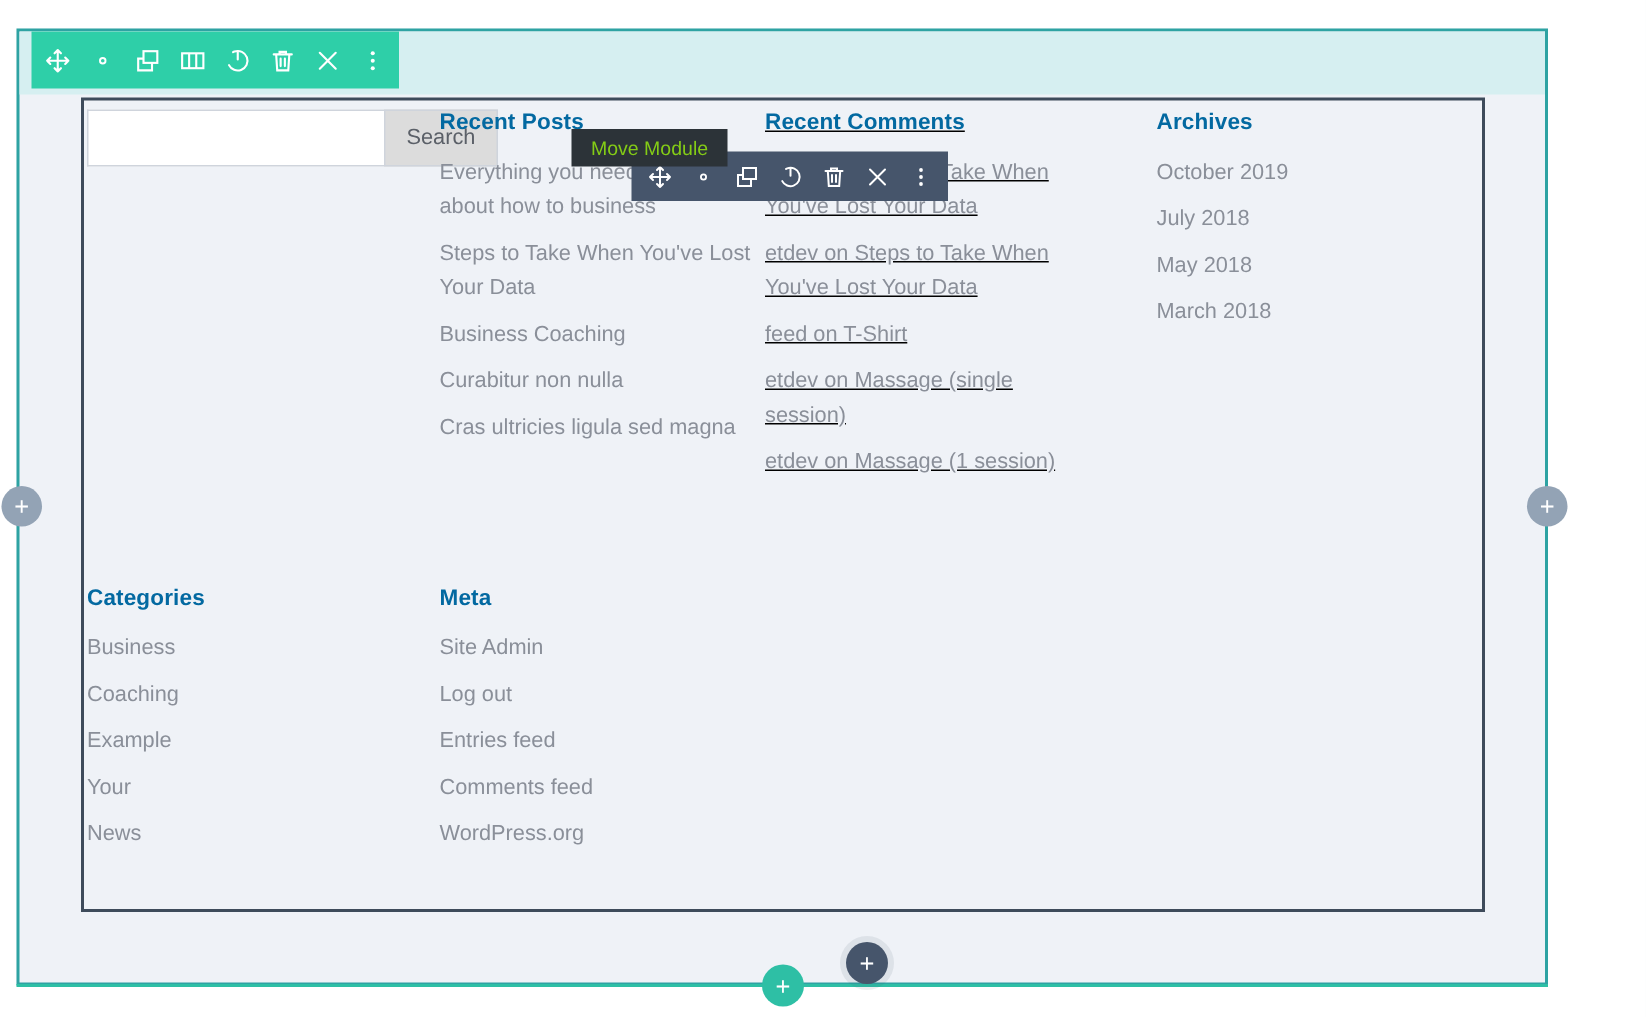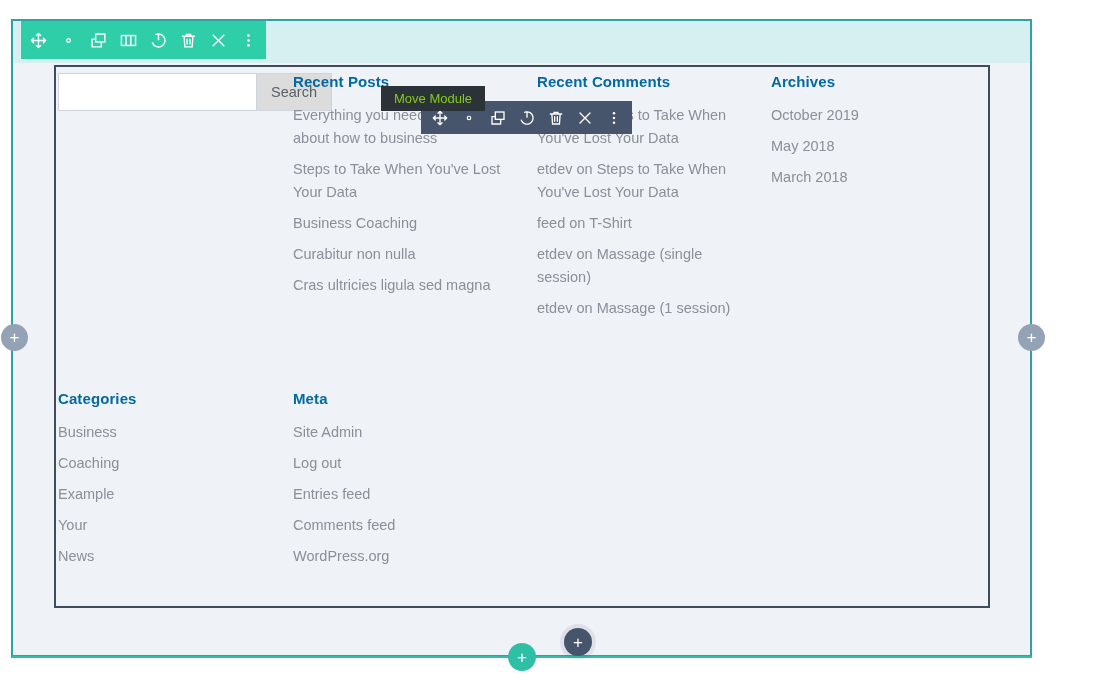--- a/index.html
+++ b/index.html
@@ -100,21 +100,21 @@
     font-size: 14.5px;
     line-height: 23px;
     color: #8a8f99;
     margin-bottom: 8px;
     cursor: pointer;
   }
 
   
   .col-search    { left: 2px;   top: 6px; width: 215px; }
   .col-posts     { left: 237px; top: 6px; width: 215px; }
-  .col-comments  { left: 481px; top: 6px; width: 215px; }
+  .col-comments  { left: 454px; top: 6px; width: 215px; text-decoration: underline; }
   .col-archives  { left: 715px; top: 6px; width: 205px; }
   .col-categories{ left: 2px;   top: 323px; width: 215px; }
   .col-meta      { left: 237px; top: 323px; width: 215px; }
 
   
   .search-form {
     display: flex;
     height: 38px;
     width: 189px;
   }
@@ -313,20 +313,21 @@
           <li>feed on T-Shirt</li>
           <li>etdev on Massage (single session)</li>
           <li>etdev on Massage (1 session)</li>
         </ul>
       </div>
 
       <div class="widget-col col-archives">
         <div class="widget-title">Archives</div>
         <ul class="widget-list">
           <li>October 2019</li>
+          <li>July 2018</li>
           <li>May 2018</li>
           <li>March 2018</li>
         </ul>
       </div>
 
       <div class="widget-col col-categories">
         <div class="widget-title">Categories</div>
         <ul class="widget-list">
           <li>Business</li>
           <li>Coaching</li>

